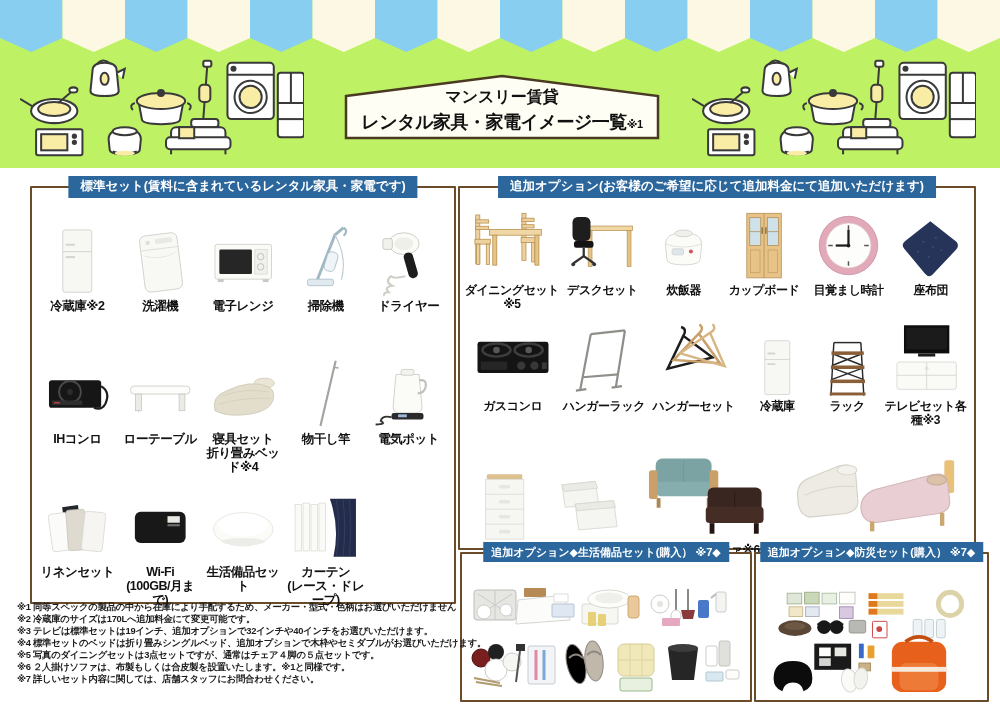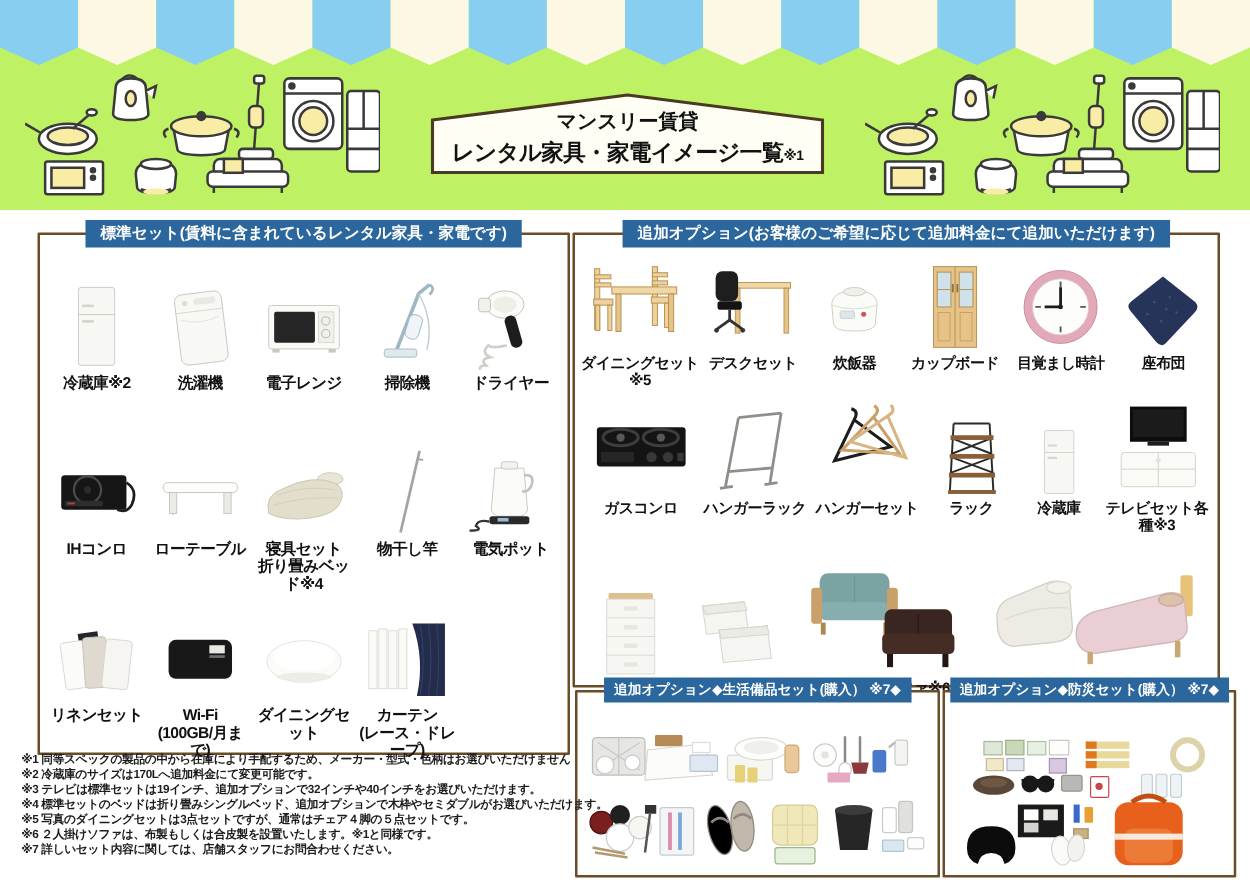--- a/index.html
+++ b/index.html
@@ -372,21 +372,21 @@
         </div>
         <div class="item">
           <div class="photo">
             <svg viewBox="0 0 100 100" preserveAspectRatio="xMidYMax meet">
               <ellipse cx="50" cy="52" rx="41" ry="23" fill="#fbfbf8" stroke="#e0e0da"></ellipse>
               <ellipse cx="50" cy="46" rx="34" ry="16" fill="#ffffff"></ellipse>
               <ellipse cx="50" cy="69" rx="30" ry="5" fill="#ecece8"></ellipse>
             </svg>
           </div>
           <div class="label">
-            <div>ダイニングセット</div>
+            <div>生活備品セット</div>
           </div>
         </div>
         <div class="item">
           <div class="photo">
             <svg viewBox="0 0 100 100" preserveAspectRatio="xMidYMax meet">
               <g stroke="#d9d9d3" fill="#fafaf7">
                 <rect x="7" y="18" width="9" height="64"></rect>
                 <rect x="18" y="16" width="9" height="66"></rect>
                 <rect x="29" y="18" width="9" height="64"></rect>
                 <rect x="40" y="16" width="9" height="66"></rect>
@@ -576,49 +576,49 @@
                 </g>
               </svg>
             </div>
             <div class="label">
               <div>ハンガーセット</div>
             </div>
           </div>
           <div class="item">
             <div class="photo">
               <svg viewBox="0 0 100 100" preserveAspectRatio="xMidYMax meet">
+                <rect x="30" y="6" width="40" height="86" rx="3" fill="#f7f7f4" stroke="#c6c6c0"></rect>
+                <line x1="30" y1="36" x2="70" y2="36" stroke="#c6c6c0"></line>
+                <rect x="34" y="25" width="13" height="3" rx="1" fill="#d6d6d0"></rect>
+                <rect x="34" y="42" width="13" height="3" rx="1" fill="#d6d6d0"></rect>
+              </svg>
+            </div>
+            <div class="label">
+              <div>冷蔵庫</div>
+            </div>
+          </div>
+          <div class="item">
+            <div class="photo">
+              <svg viewBox="0 0 100 100" preserveAspectRatio="xMidYMax meet">
                 <g stroke="#2a2a2a" stroke-width="2.5" fill="none">
                   <line x1="27" y1="3" x2="22" y2="93"></line>
                   <line x1="73" y1="3" x2="78" y2="93"></line>
                   <line x1="27" y1="3" x2="73" y2="3"></line>
                   <path d="M25 22 L76 42 M75 22 L24 42 M24 46 L78 66 M77 46 L23 66"></path>
                 </g>
                 <g fill="#8a5f38">
                   <rect x="23" y="18" width="55" height="6"></rect>
                   <rect x="22" y="42" width="57" height="6"></rect>
                   <rect x="21" y="66" width="59" height="6"></rect>
                   <rect x="20" y="88" width="61" height="5"></rect>
                 </g>
               </svg>
             </div>
             <div class="label">
               <div>ラック</div>
-            </div>
-          </div>
-          <div class="item">
-            <div class="photo">
-              <svg viewBox="0 0 100 100" preserveAspectRatio="xMidYMax meet">
-                <rect x="30" y="6" width="40" height="86" rx="3" fill="#f7f7f4" stroke="#c6c6c0"></rect>
-                <line x1="30" y1="36" x2="70" y2="36" stroke="#c6c6c0"></line>
-                <rect x="34" y="25" width="13" height="3" rx="1" fill="#d6d6d0"></rect>
-                <rect x="34" y="42" width="13" height="3" rx="1" fill="#d6d6d0"></rect>
-              </svg>
-            </div>
-            <div class="label">
-              <div>冷蔵庫</div>
             </div>
           </div>
           <div class="item">
             <div class="photo">
               <svg viewBox="0 0 100 100" preserveAspectRatio="xMidYMax meet">
                 <rect x="23" y="5" width="58" height="36" fill="#0d0d0d"></rect>
                 <rect x="26" y="8" width="52" height="28" fill="#1b1b1b"></rect>
                 <rect x="41" y="41" width="22" height="4" fill="#1d1d1d"></rect>
                 <rect x="14" y="52" width="76" height="35" rx="3" fill="#fafaf7" stroke="#d3d3cd"></rect>
                 <line x1="14" y1="69" x2="90" y2="69" stroke="#d3d3cd"></line>

